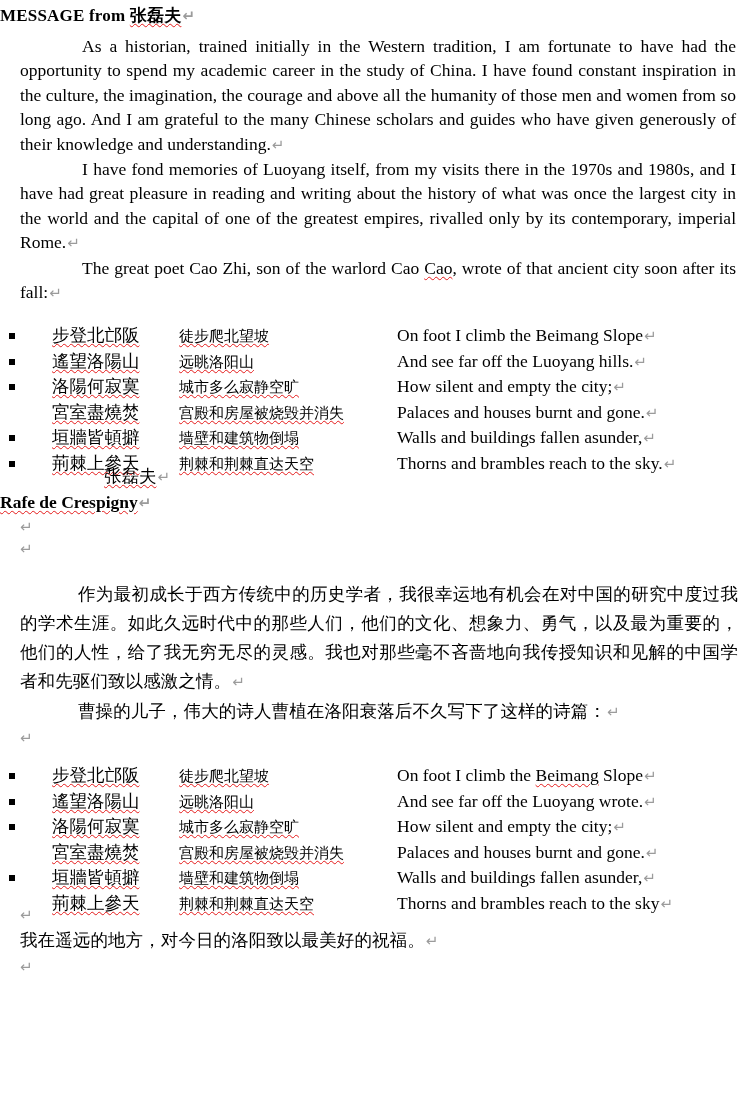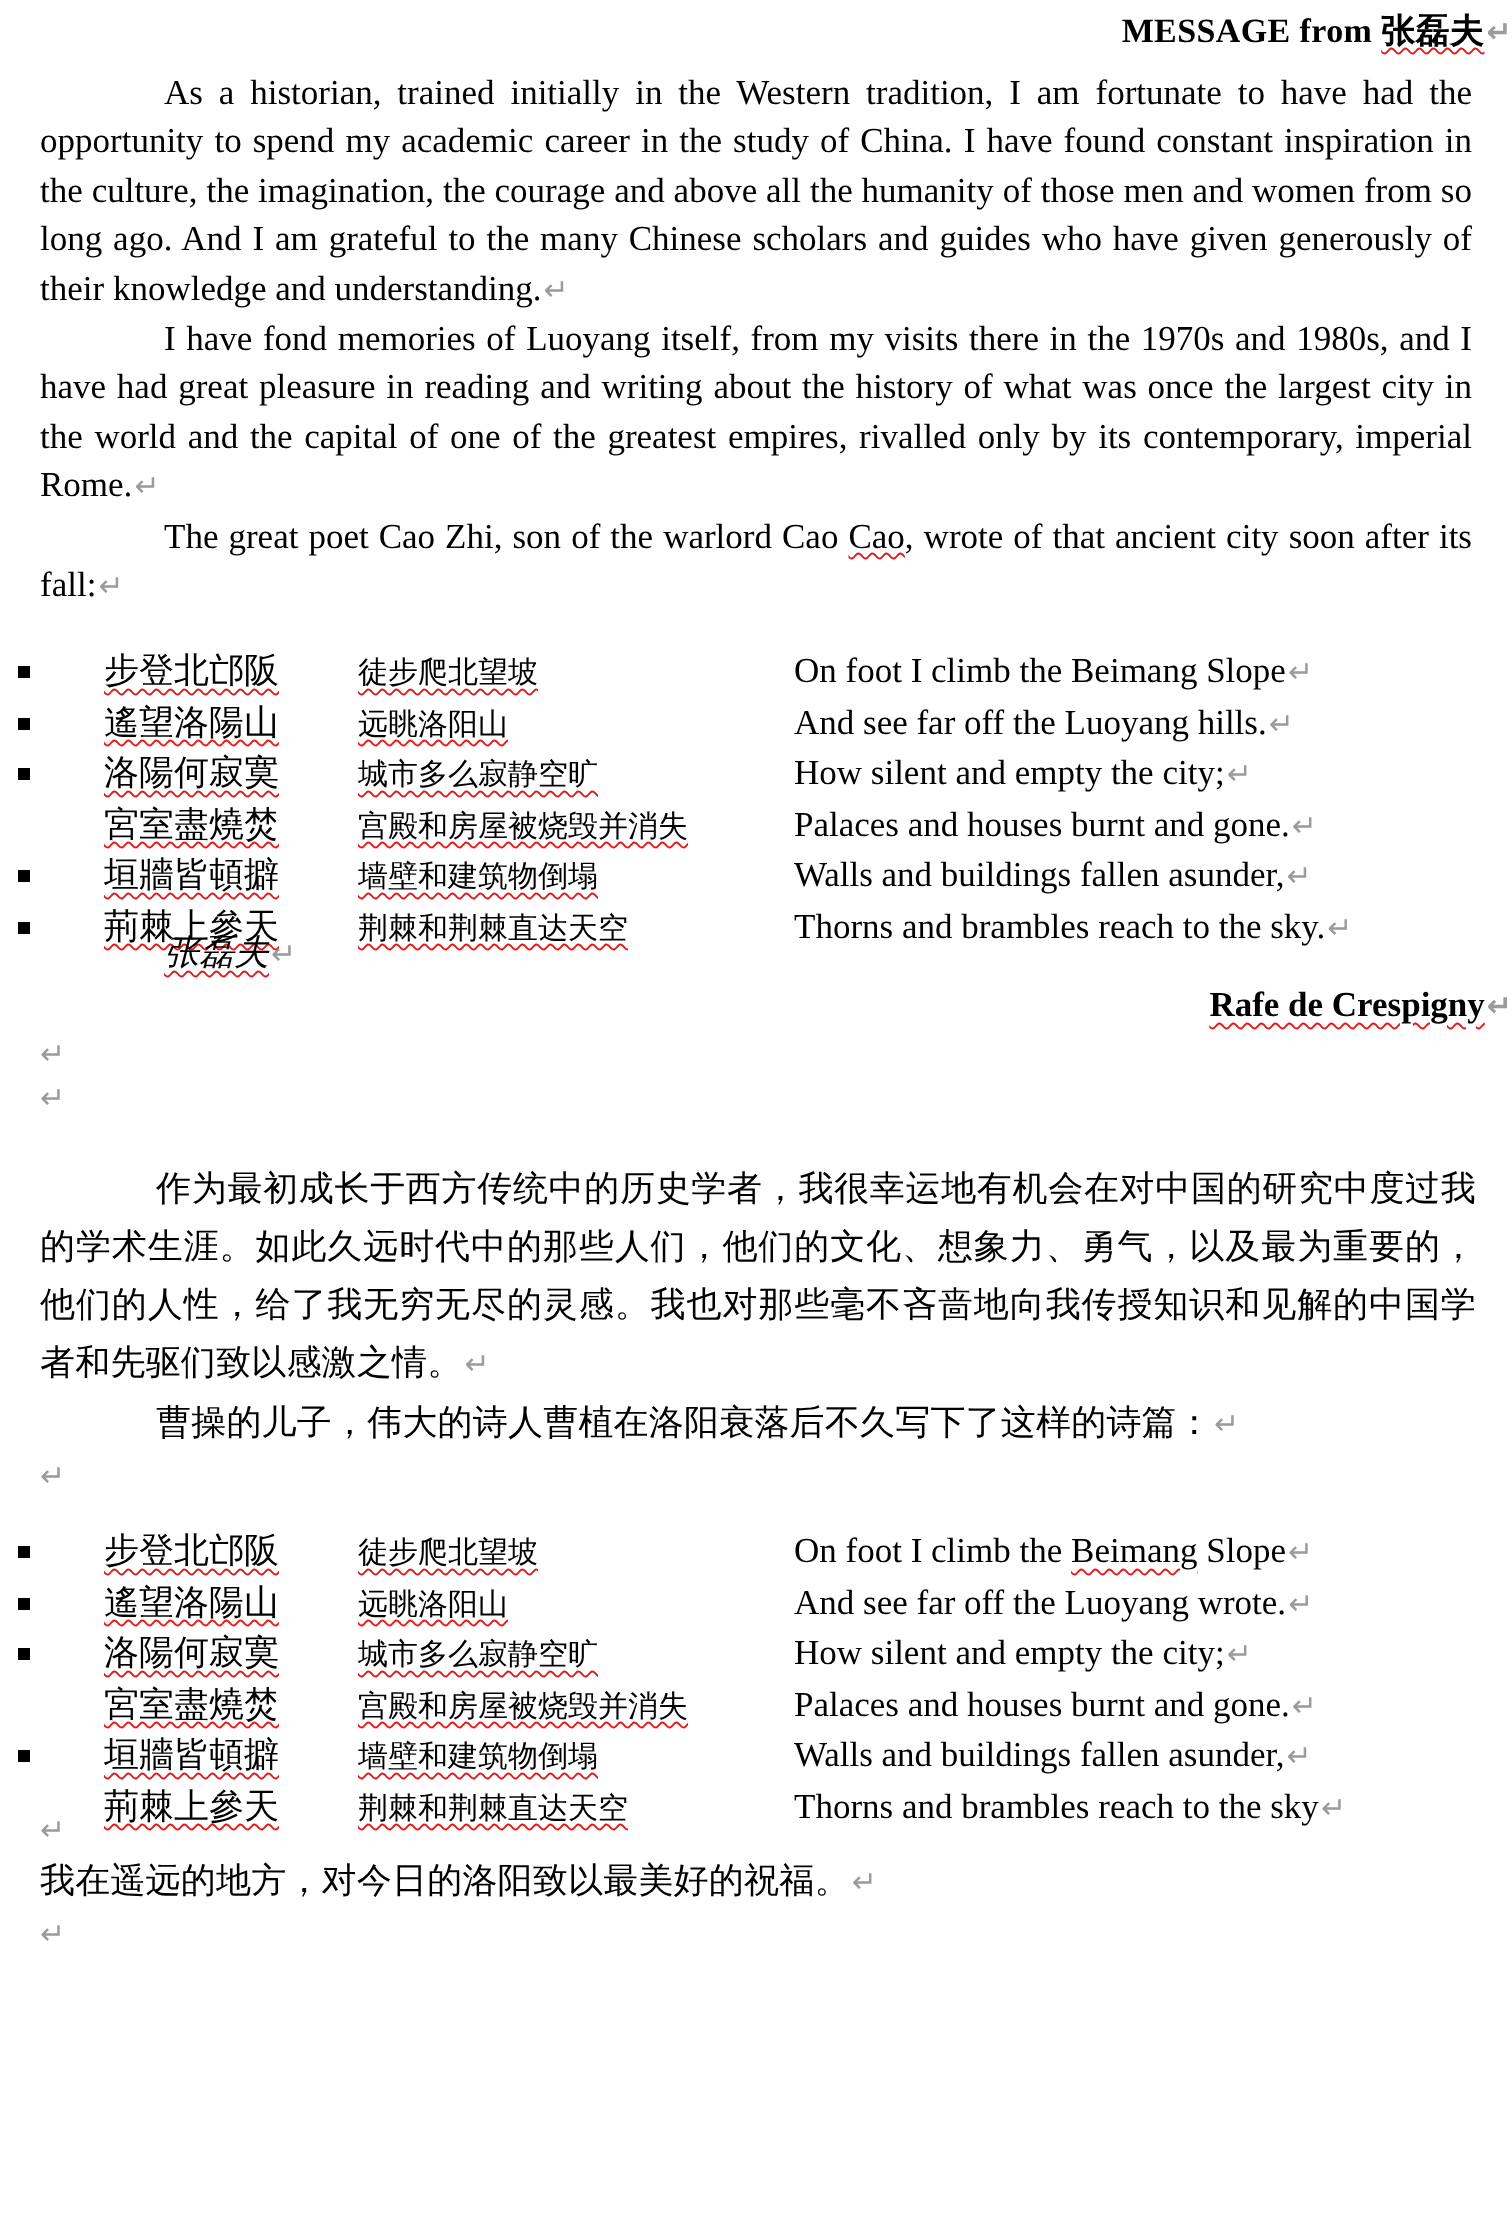--- a/index.html
+++ b/index.html
@@ -17,21 +17,21 @@
   }
   .page {
     position: relative;
     width: 756px;
     height: 1114px;
     box-sizing: border-box;
     padding: 0;
   }
   
   .title {
-    text-align: right;
+    text-align: left;
     font-weight: bold;
     font-size: 17px;
     line-height: 24px;
     margin: 4px 0 6px 0;
     letter-spacing: .2px;
   }
   .para {
     font-size: 17.5px;
     line-height: 24.4px;
     text-align: justify;
@@ -134,30 +134,28 @@
   .col-en {
     flex: 1 1 auto;
     font-size: 17.5px;
     padding-left: 10px;
     box-sizing: border-box;
     white-space: nowrap;
   }
 
   
   .sig-cn {
-    padding-left: 82px;
+    padding-left: 104px;
     font-size: 17.5px;
     line-height: 25px;
-    font-style: italic;
   }
   .sig-en {
     font-size: 17.5px;
     line-height: 25px;
     font-weight: 600;
-    text-align: right;
   }
 
   .spacer-2 { height: 2px; }
   .spacer-6 { height: 6px; }
   .spacer-20 { height: 20px; }
   .spacer-38 { height: 38px; }
 </style>
 </head>
 <body>
 

